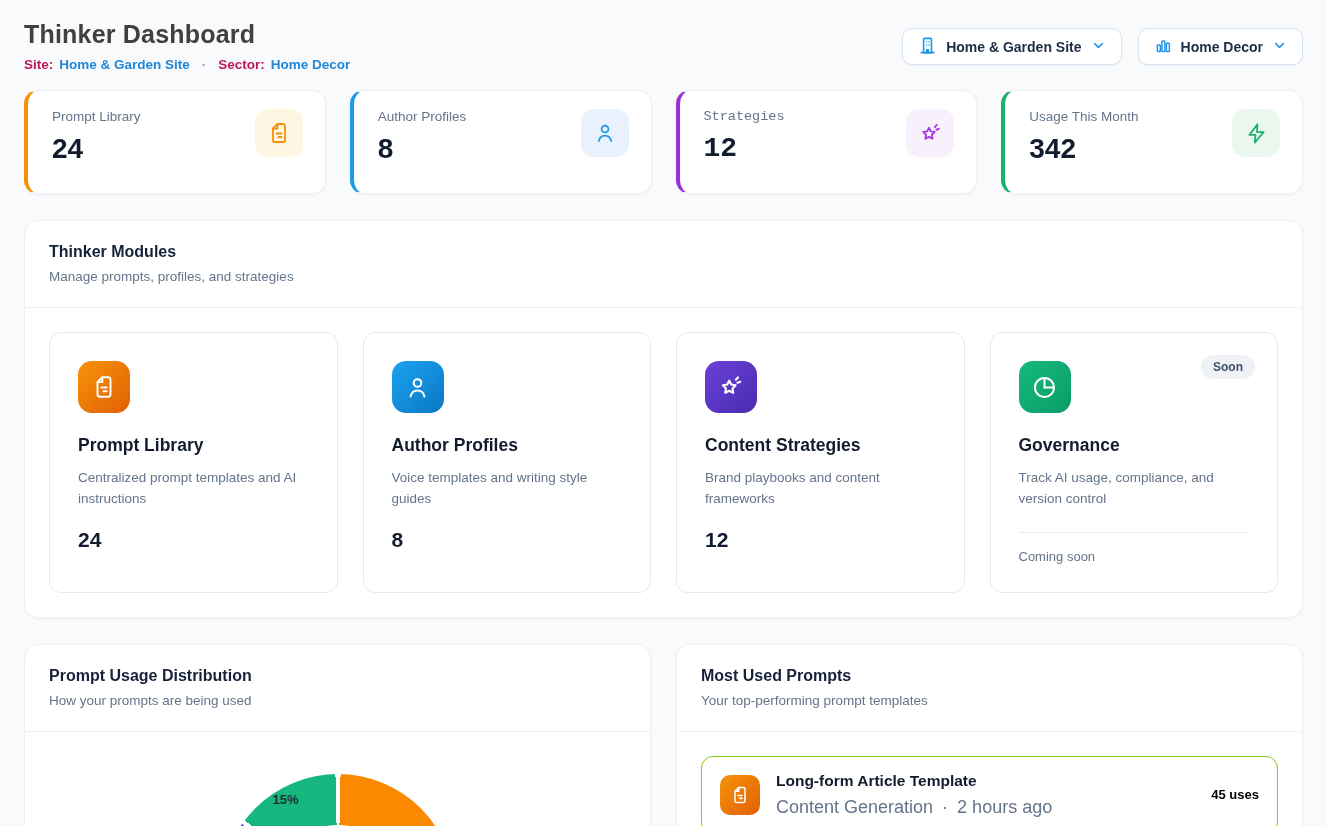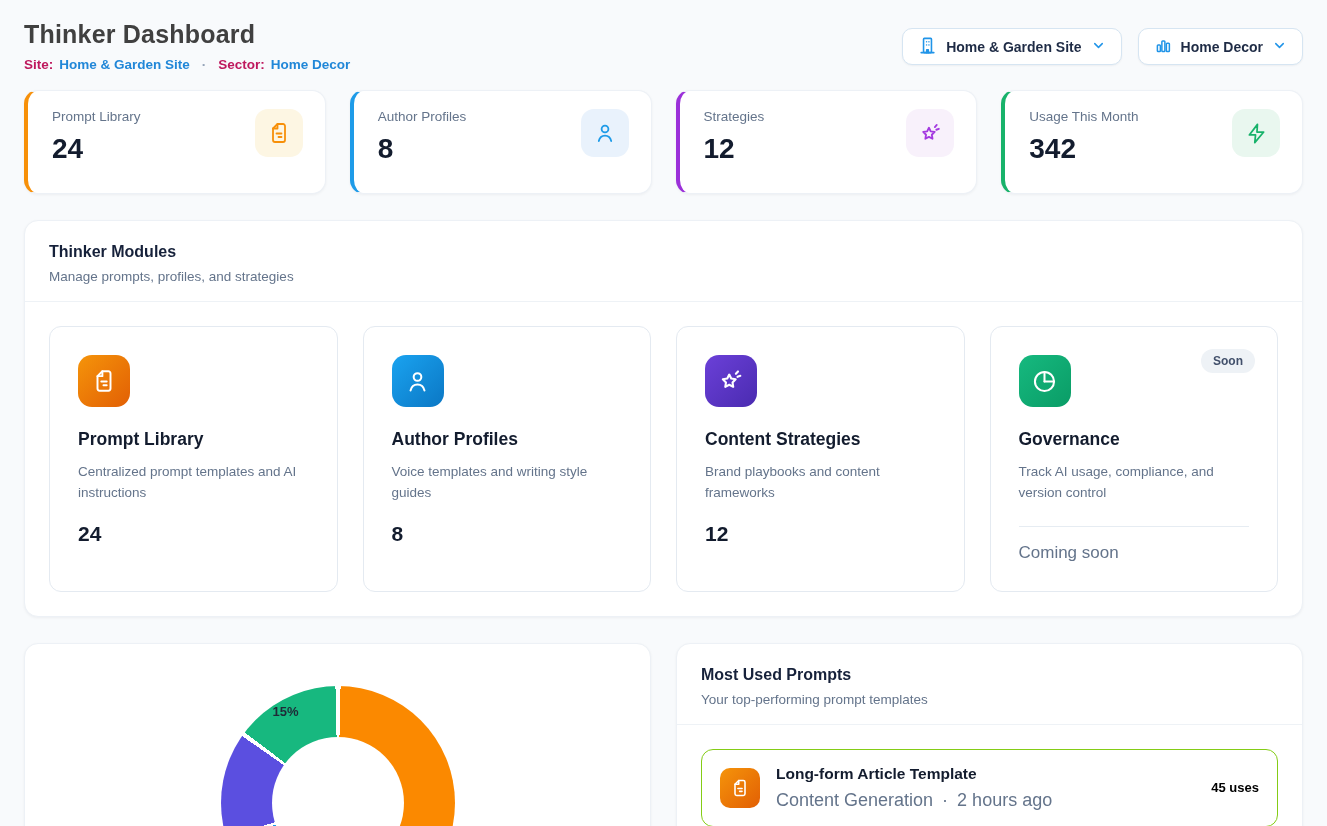--- a/index.html
+++ b/index.html
@@ -29,55 +29,55 @@
   
   .stats-row { display:grid; grid-template-columns:repeat(4,1fr); gap:24px; margin-top:18px; }
   .stat-card {
     background:#fff; border-radius:14px; height:104px; padding:18px 22px 18px 24px;
     display:flex; justify-content:space-between; align-items:flex-start;
     border:1px solid #edf1f6; border-left-width:4px;
     box-shadow:0 1px 3px rgba(16,24,40,.05);
   }
   .stat-card.b-orange { border-left-color:#f79009; }
   .stat-card.b-blue   { border-left-color:#1e9be8; }
-  .stat-card.b-purple { border-left-color:#9b30d9; }
+  .stat-card.b-purple { border-left-color:#9b30d9;font-family:Liberation Mono, monospace; }
   .stat-card.b-green  { border-left-color:#17b26a; }
   .stat-label { font-size:13.5px; color:#64748b; font-weight:500; }
   .stat-value { font-size:28px; font-weight:800; color:#131c2e; margin-top:9px; }
   .stat-icon { width:48px; height:48px; border-radius:13px; display:flex; align-items:center; justify-content:center; }
   .t-orange { background:#fdf6e3; } .t-blue { background:#e9f2fc; }
   .t-purple { background:#f8f1fb; } .t-green { background:#e9f7ef; }
 
   
   .panel {
     background:#fff; border-radius:14px; border:1px solid #edf1f6;
     box-shadow:0 1px 3px rgba(16,24,40,.05); margin-top:26px;
   }
-  .panel-head { padding:22px 24px 17px; border-bottom:1px solid #eef2f6; }
+  .panel-head { padding:22px 24px 23px; border-bottom:1px solid #eef2f6; }
   .panel-title { font-size:16px; font-weight:700; color:#16213a; }
   .panel-sub { font-size:13.5px; color:#64748b; margin-top:8px; }
   .modules-grid { display:grid; grid-template-columns:repeat(4,1fr); gap:25px; padding:24px; }
   .module-card {
     position:relative; border:1px solid #e4eaf1; border-radius:12px; padding:28px;
     min-height:252px; background:#fff; cursor:pointer;
   }
   .module-icon { width:52px; height:52px; border-radius:14px; display:flex; align-items:center; justify-content:center; }
   .grad-orange { background:linear-gradient(135deg,#f5940a,#e25f04); }
   .grad-blue   { background:linear-gradient(135deg,#1aa3f0,#0b77c4); }
   .grad-purple { background:linear-gradient(135deg,#6b40d8,#4a2bb0); }
   .grad-green  { background:linear-gradient(135deg,#16b97f,#0a9c66); }
   .module-title { font-size:17.5px; font-weight:800; color:#131c2e; margin-top:22px; }
   .module-desc { font-size:13.5px; color:#64748b; line-height:1.55; margin-top:12px; }
   .module-count { font-size:21px; font-weight:800; color:#131c2e; margin-top:18px; }
   .soon-badge {
     position:absolute; top:22px; right:22px; background:#eef2f6; color:#42506b;
     font-size:12px; font-weight:700; padding:5px 12px; border-radius:999px;
   }
   .module-divider { border-top:1px solid #e6ecf2; margin-top:22px; }
-  .module-footer { font-size:17px; color:#64748b; margin-top:16px; }
+  .module-footer { font-size:13px; color:#64748b; margin-top:16px; }
 
   
   .bottom-row { display:grid; grid-template-columns:1fr 1fr; gap:25px; margin-top:26px; }
   .bottom-card {
     background:#fff; border-radius:14px; border:1px solid #edf1f6;
     box-shadow:0 1px 3px rgba(16,24,40,.05); min-height:400px;
   }
   
   .donut-wrap { position:relative; width:234px; height:234px; margin:42px auto 0; }
   .donut {
@@ -283,20 +283,24 @@
         <div class="module-divider"></div>
         <div class="module-footer">Coming soon</div>
       </div>
 
     </div>
   </div>
 
   <div class="bottom-row">
 
     <div class="bottom-card">
+      <div class="panel-head">
+        <div class="panel-title">Prompt Usage Distribution</div>
+        <div class="panel-sub">How your prompts are being used</div>
+      </div>
       <div class="donut-wrap">
         <div class="donut"></div>
         <div class="donut-hole"></div>
         <div class="donut-label">15%</div>
       </div>
     </div>
 
     <div class="bottom-card">
       <div class="panel-head">
         <div class="panel-title">Most Used Prompts</div>

